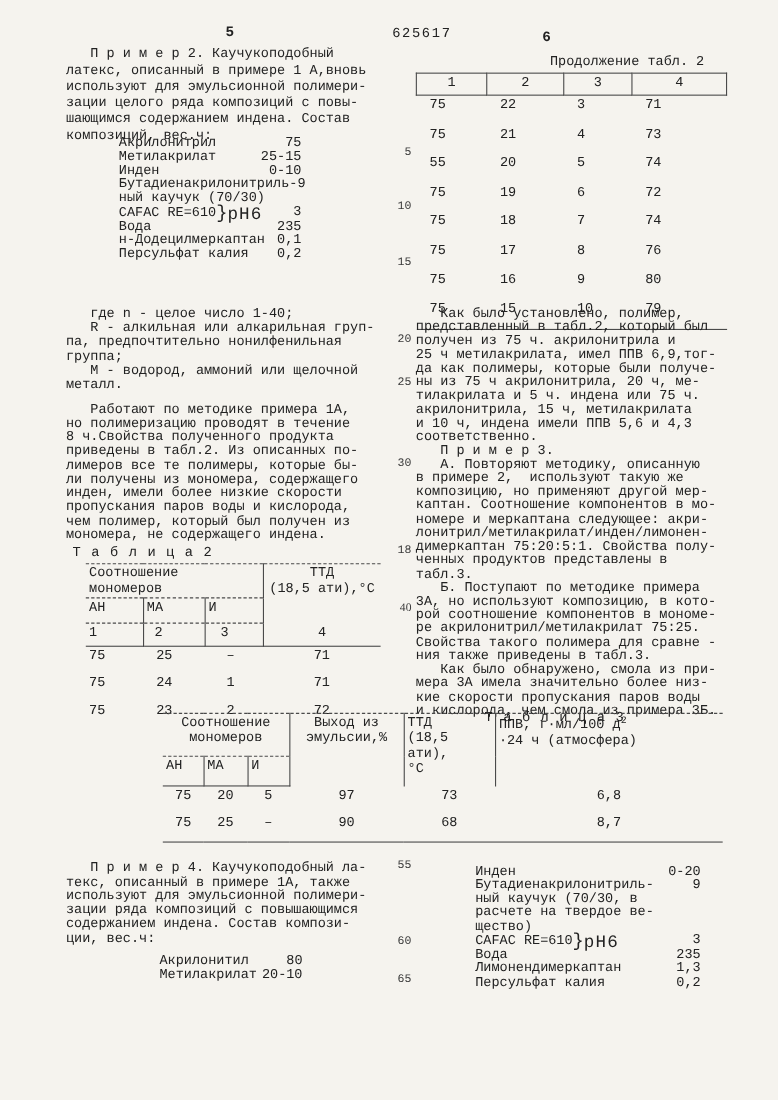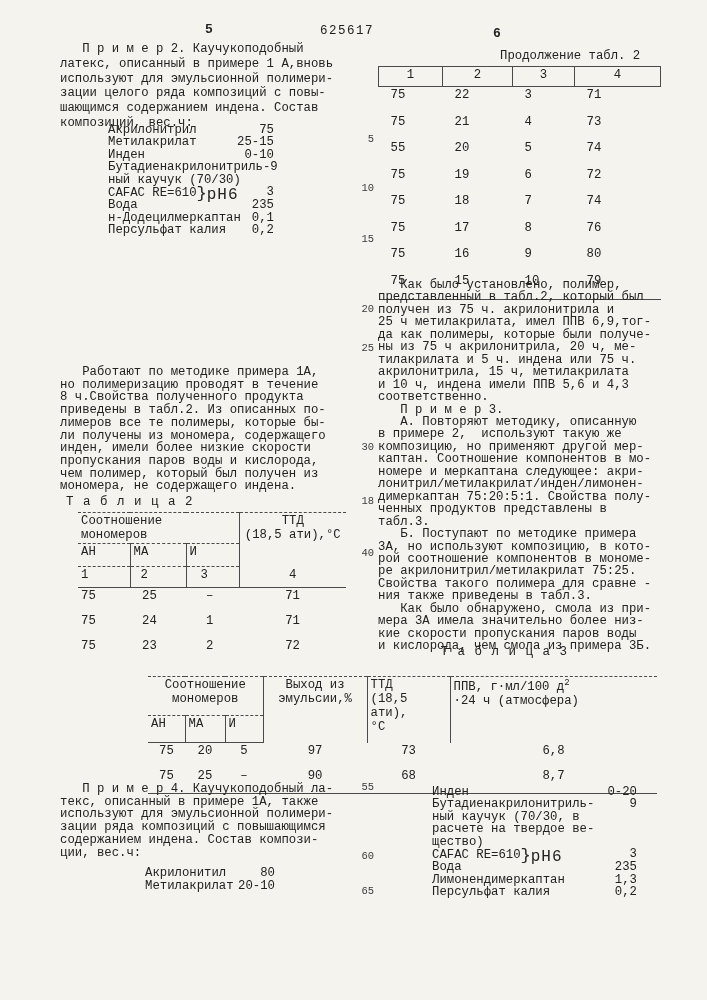--- a/index.html
+++ b/index.html
@@ -35,45 +35,45 @@
   .dashB{border-bottom:1px dashed #4a4a4a;}
   .solidB{border-bottom:1px solid #4a4a4a;}
   .solidR{border-right:1px solid #4a4a4a;}
   .ctr{text-align:center;}
   .t2l{position:absolute;left:78px;top:512px;width:268px;}
   .t2l .nums td{height:18px;}
   .t2l .data td{height:23px;border:none;}
   .t2r{position:absolute;left:378px;top:66px;width:282px;}
   .t2r .nums td{border:1px solid #4a4a4a;height:17px;text-align:center;}
   .t2r .data td{height:24.5px;padding-left:12px;}
-  .t3{position:absolute;left:148px;top:676px;width:509px;}
+  .t3{position:absolute;left:148px;top:648px;width:509px;}
   .t3 .data td{height:23px;text-align:center;}
   .capt{font-size:12.5px;letter-spacing:1px;}
   .lnum{position:absolute;left:346px;width:28px;text-align:right;
         font-size:10.5px;color:#3a3a3a;}
   sub{font-size:9px;}
   sup{font-size:9px;}
 </style>
 </head>
 <body>
 
 <div class="page">
 
   <div class="abs pgnum" style="left:205px;top:22px;">5</div>
-  <div class="abs patent" style="left:320px;top:24px;width:95px;">625617</div>
+  <div class="abs patent" style="left:336px;top:24px;width:95px;text-align:center;">625617</div>
   <div class="abs pgnum" style="left:493px;top:26px;">6</div>
 
   <span class="lnum" style="top:133px;">5</span>
   <span class="lnum" style="top:182px;">10</span>
   <span class="lnum" style="top:233px;">15</span>
   <span class="lnum" style="top:303px;">20</span>
   <span class="lnum" style="top:342px;">25</span>
-  <span class="lnum" style="top:441px;font-family:Liberation Mono, monospace;">30</span>
+  <span class="lnum" style="top:416px;font-family:Liberation Mono, monospace;">30</span>
   <span class="lnum" style="top:495px;">18</span>
-  <span class="lnum" style="top:547px;">40</span>
+  <span class="lnum" style="top:547px;font-family:Liberation Serif, serif;">40</span>
   <span class="lnum" style="top:781px;">55</span>
   <span class="lnum" style="top:850px;">60</span>
   <span class="lnum" style="top:885px;">65</span>
 
   <div class="abs ml body-txt lh148" style="left:60px;top:42px;width:292px;">   П р и м е р 2. Каучукоподобный
 латекс, описанный в примере 1 А,вновь
 используют для эмульсионной полимери-
 зации целого ряда композиций с повы-
 шающимся содержанием индена. Состав
 композиций, вес.ч:</div>
@@ -110,20 +110,26 @@
     </div>
     <div class="kv">
       <span class="lbl">Персульфат калия</span>
       <span class="val">0,2</span>
     </div>
   </div>
 
   <div class="abs body-txt lh135" style="left:60px;top:236px;width:292px;">
   </div>
 
+  <div class="abs ml body-txt lh130" style="left:60px;top:279px;width:292px;">   где n - целое число 1-40;
+   R - алкильная или алкарильная груп-
+па, предпочтительно нонилфенильная
+группа;
+   М - водород, аммоний или щелочной
+металл.</div>
 
   <div class="abs ml body-txt lh127" style="left:60px;top:366px;width:292px;">   Работают по методике примера 1А,
 но полимеризацию проводят в течение
 8 ч.Свойства полученного продукта
 приведены в табл.2. Из описанных по-
 лимеров все те полимеры, которые бы-
 ли получены из мономера, содержащего
 инден, имели более низкие скорости
 пропускания паров воды и кислорода,
 чем полимер, который был получен из

